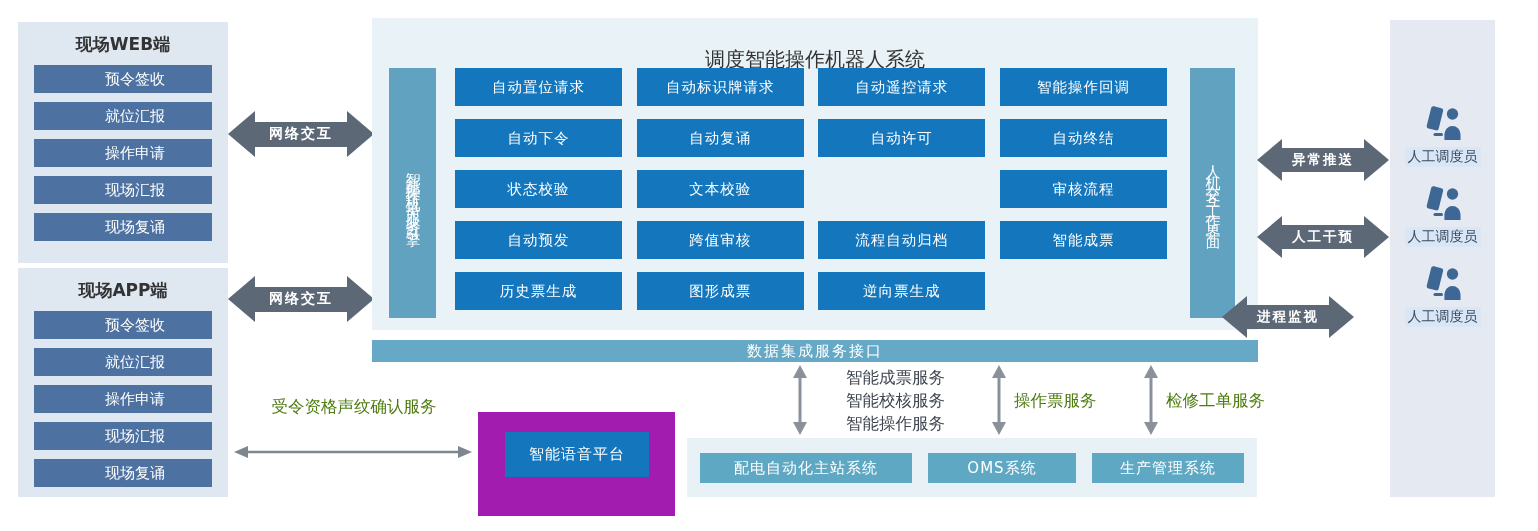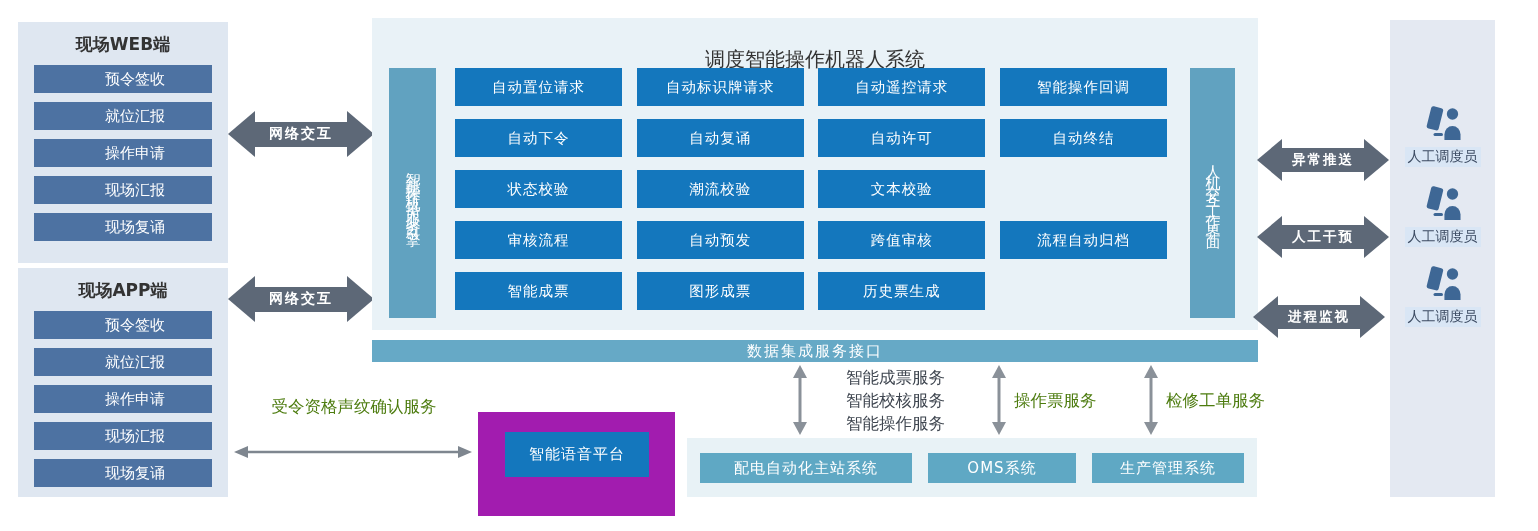--- a/index.html
+++ b/index.html
@@ -98,52 +98,52 @@
       <div class="grid-btn">自动标识牌请求</div>
       <div class="grid-btn">自动遥控请求</div>
       <div class="grid-btn">智能操作回调</div>
 
       <div class="grid-btn">自动下令</div>
       <div class="grid-btn">自动复诵</div>
       <div class="grid-btn">自动许可</div>
       <div class="grid-btn">自动终结</div>
 
       <div class="grid-btn">状态校验</div>
-      <div class="grid-btn">潮流校验</div>
       <div class="grid-btn">文本校验</div>
       <div class="grid-spacer"></div>
 
       <div class="grid-btn">审核流程</div>
       <div class="grid-btn">自动预发</div>
       <div class="grid-btn">跨值审核</div>
       <div class="grid-btn">流程自动归档</div>
 
       <div class="grid-btn">智能成票</div>
+      <div class="grid-btn">历史票生成</div>
       <div class="grid-btn">图形成票</div>
-      <div class="grid-btn">历史票生成</div>
+      <div class="grid-btn">逆向票生成</div>
     </div>
 
     <div class="vcol hmi" style="left:818px; width:45px;">
       <span>人机交互工作界面</span>
     </div>
   </div>
 
   <div class="data-bar">数据集成服务接口</div>
 
   <div class="darrow small" style="left:1257px; top:139px; width:132px;">
     <div class="head-l"></div>
     <div class="shaft">异常推送</div>
     <div class="head-r"></div>
   </div>
   <div class="darrow small" style="left:1257px; top:216px; width:132px;">
     <div class="head-l"></div>
     <div class="shaft">人工干预</div>
     <div class="head-r"></div>
   </div>
-  <div class="darrow small" style="left:1253px; top:296px; width:132px;">
+  <div class="darrow small" style="left:1222px; top:296px; width:132px;">
     <div class="head-l"></div>
     <div class="shaft">进程监视</div>
     <div class="head-r"></div>
   </div>
 
   <div class="ops-panel">
     <div class="op-group" style="top:86px;">
       <svg width="44" height="36" viewBox="0 0 46 38">
         <g fill="#3e6795">
           <rect x="8" y="1" width="13" height="24" rx="2.5" transform="rotate(14 14.5 13)"></rect>

